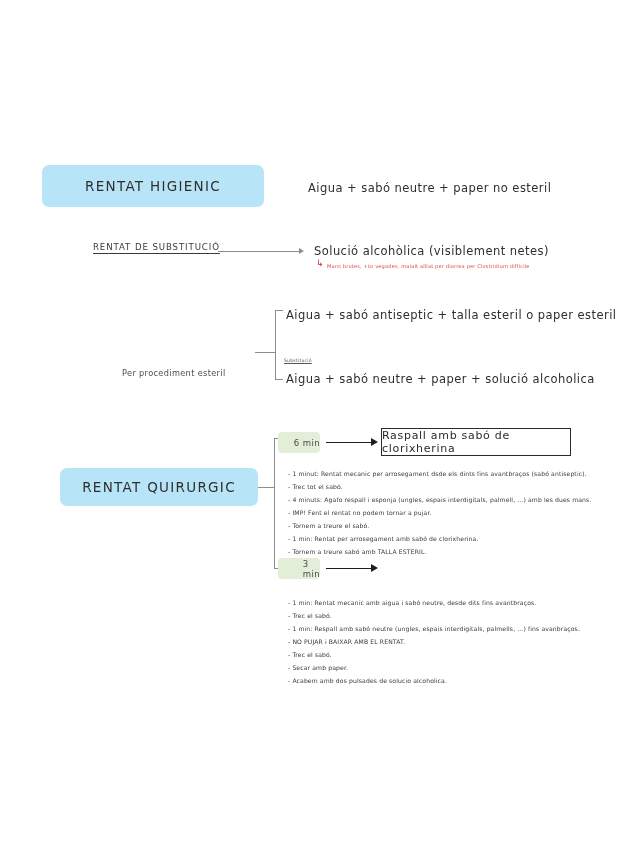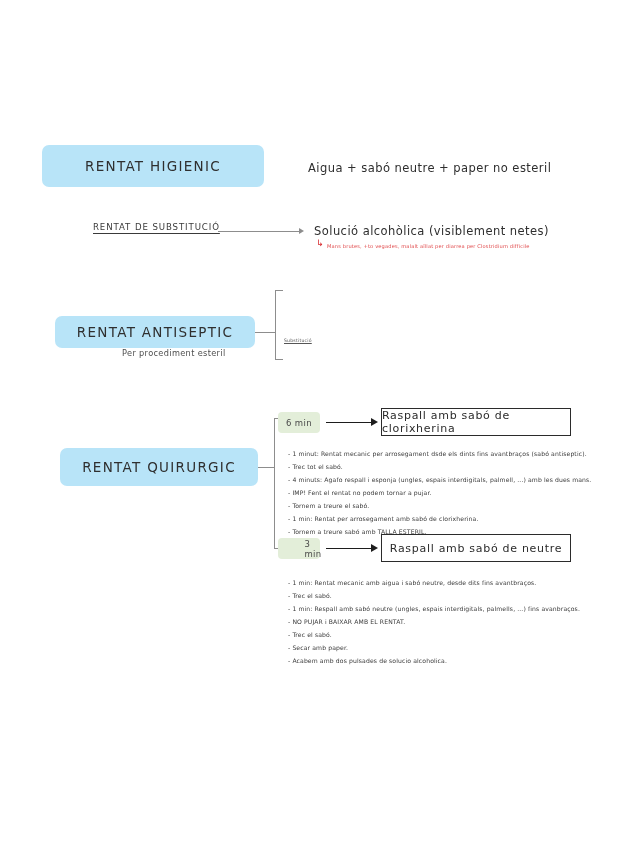--- a/index.html
+++ b/index.html
@@ -11,41 +11,42 @@
     width: 636px;
     height: 848px;
     position: relative;
     overflow: hidden;
     font-family: "DejaVu Sans", sans-serif;
     color: #2b2b2b;
   }
   .canvas {
     position: absolute;
     inset: 0;
+    margin-top: 20px;
   }
   
   .node-box {
     position: absolute;
     background: #b8e4f8;
     border-radius: 7px;
     display: flex;
     align-items: center;
     justify-content: center;
     letter-spacing: 1.3px;
     color: #2f2f2f;
     font-size: 13.5px;
     box-sizing: border-box;
   }
   .badge {
     position: absolute;
     background: #e3eed9;
     border-radius: 4px;
     display: flex;
     align-items: center;
-    justify-content: center;
+    justify-content: flex-end;
     font-size: 8.5px;
     color: #4a4a4a;
     letter-spacing: 0.4px;
     box-sizing: border-box;
   }
   .frame-box {
     position: absolute;
     background: #ffffff;
     border: 1.4px solid #2b2b2b;
     display: flex;
@@ -164,34 +165,33 @@
   <div class="underlined-head" style="left:93px; top:222px;">RENTAT DE SUBSTITUCIÓ</div>
 
   <div class="hline" style="left:218px; top:231px; width:82px;"></div>
   <div class="arrow-head" style="left:299px; top:228px;"></div>
 
   <div class="rt" style="left:314px; top:224px;">Solució alcohòlica (visiblement netes)</div>
 
   <div class="red-hook" style="left:316px; top:239px;">↳</div>
   <div class="red-note" style="left:327px; top:243px;">Mans brutes, +to vegades, malalt aïllat per diarrea per Clostridium difficile</div>
 
-  <div class="node-box" style="left:55px; top:316px; width:200px; height:32px;">
-    <span>RENTAT ANTISEPTIC</span>
-  </div>
 
   <div class="small-label" style="left:106px; top:348px;padding-left:16px;">Per procediment esteril</div>
 
   <div class="hline" style="left:255px; top:332px; width:20px;"></div>
   <div class="bracket-spine" style="left:275px; top:290px; height:70px;"></div>
   <div class="bracket-cap" style="left:275px; top:290px;"></div>
   <div class="bracket-cap" style="left:275px; top:359px;"></div>
 
+  <div class="rt" style="left:286px; top:288px;">Aigua + sabó antiseptic + talla esteril o paper esteril</div>
 
   <div class="tiny-underline" style="left:284px; top:338px;">Substitució</div>
 
+  <div class="rt" style="left:286px; top:352px;">Aigua + sabó neutre + paper + solució alcoholica</div>
 
   <div class="node-box" style="left:60px; top:448px; width:198px; height:38px;text-align:center;">
     <span>RENTAT QUIRURGIC</span>
   </div>
 
   <div class="hline" style="left:258px; top:467px; width:16px;"></div>
   <div class="bracket-spine" style="left:274px; top:418px; height:131px;"></div>
   <div class="bracket-cap" style="left:274px; top:418px;"></div>
   <div class="bracket-cap" style="left:274px; top:548px;"></div>
 
@@ -212,23 +212,20 @@
     <div>- Tornem a treure el sabó.</div>
     <div>- 1 min: Rentat per arrosegament amb sabó de clorixherina.</div>
     <div>- Tornem a treure sabó amb TALLA ESTERIL.</div>
   </div>
 
   <div class="badge" style="left:278px; top:538px; width:42px; height:21px;padding-left:28px;">
     <span>3 min</span>
   </div>
   <div class="hline-dark" style="left:326px; top:548px; width:46px;"></div>
   <div class="arrow-head-dark" style="left:371px; top:544px;"></div>
-  <div class="frame-box" style="left:381px; top:534px; width:190px; height:28px;">
-    <span>Raspall amb sabó de neutre</span>
-  </div>
 
   <div class="bullets" style="left:288px; top:576px;">
     <div>- 1 min: Rentat mecanic amb aigua i sabó neutre, desde dits fins avantbraços.</div>
     <div>- Trec el sabó.</div>
     <div>- 1 min: Respall amb sabó neutre (ungles, espais interdigitals, palmells, ...) fins avanbraços.</div>
     <div>- NO PUJAR i BAIXAR AMB EL RENTAT.</div>
     <div>- Trec el sabó.</div>
     <div>- Secar amb paper.</div>
     <div>- Acabem amb dos pulsades de solucio alcoholica.</div>
   </div>

